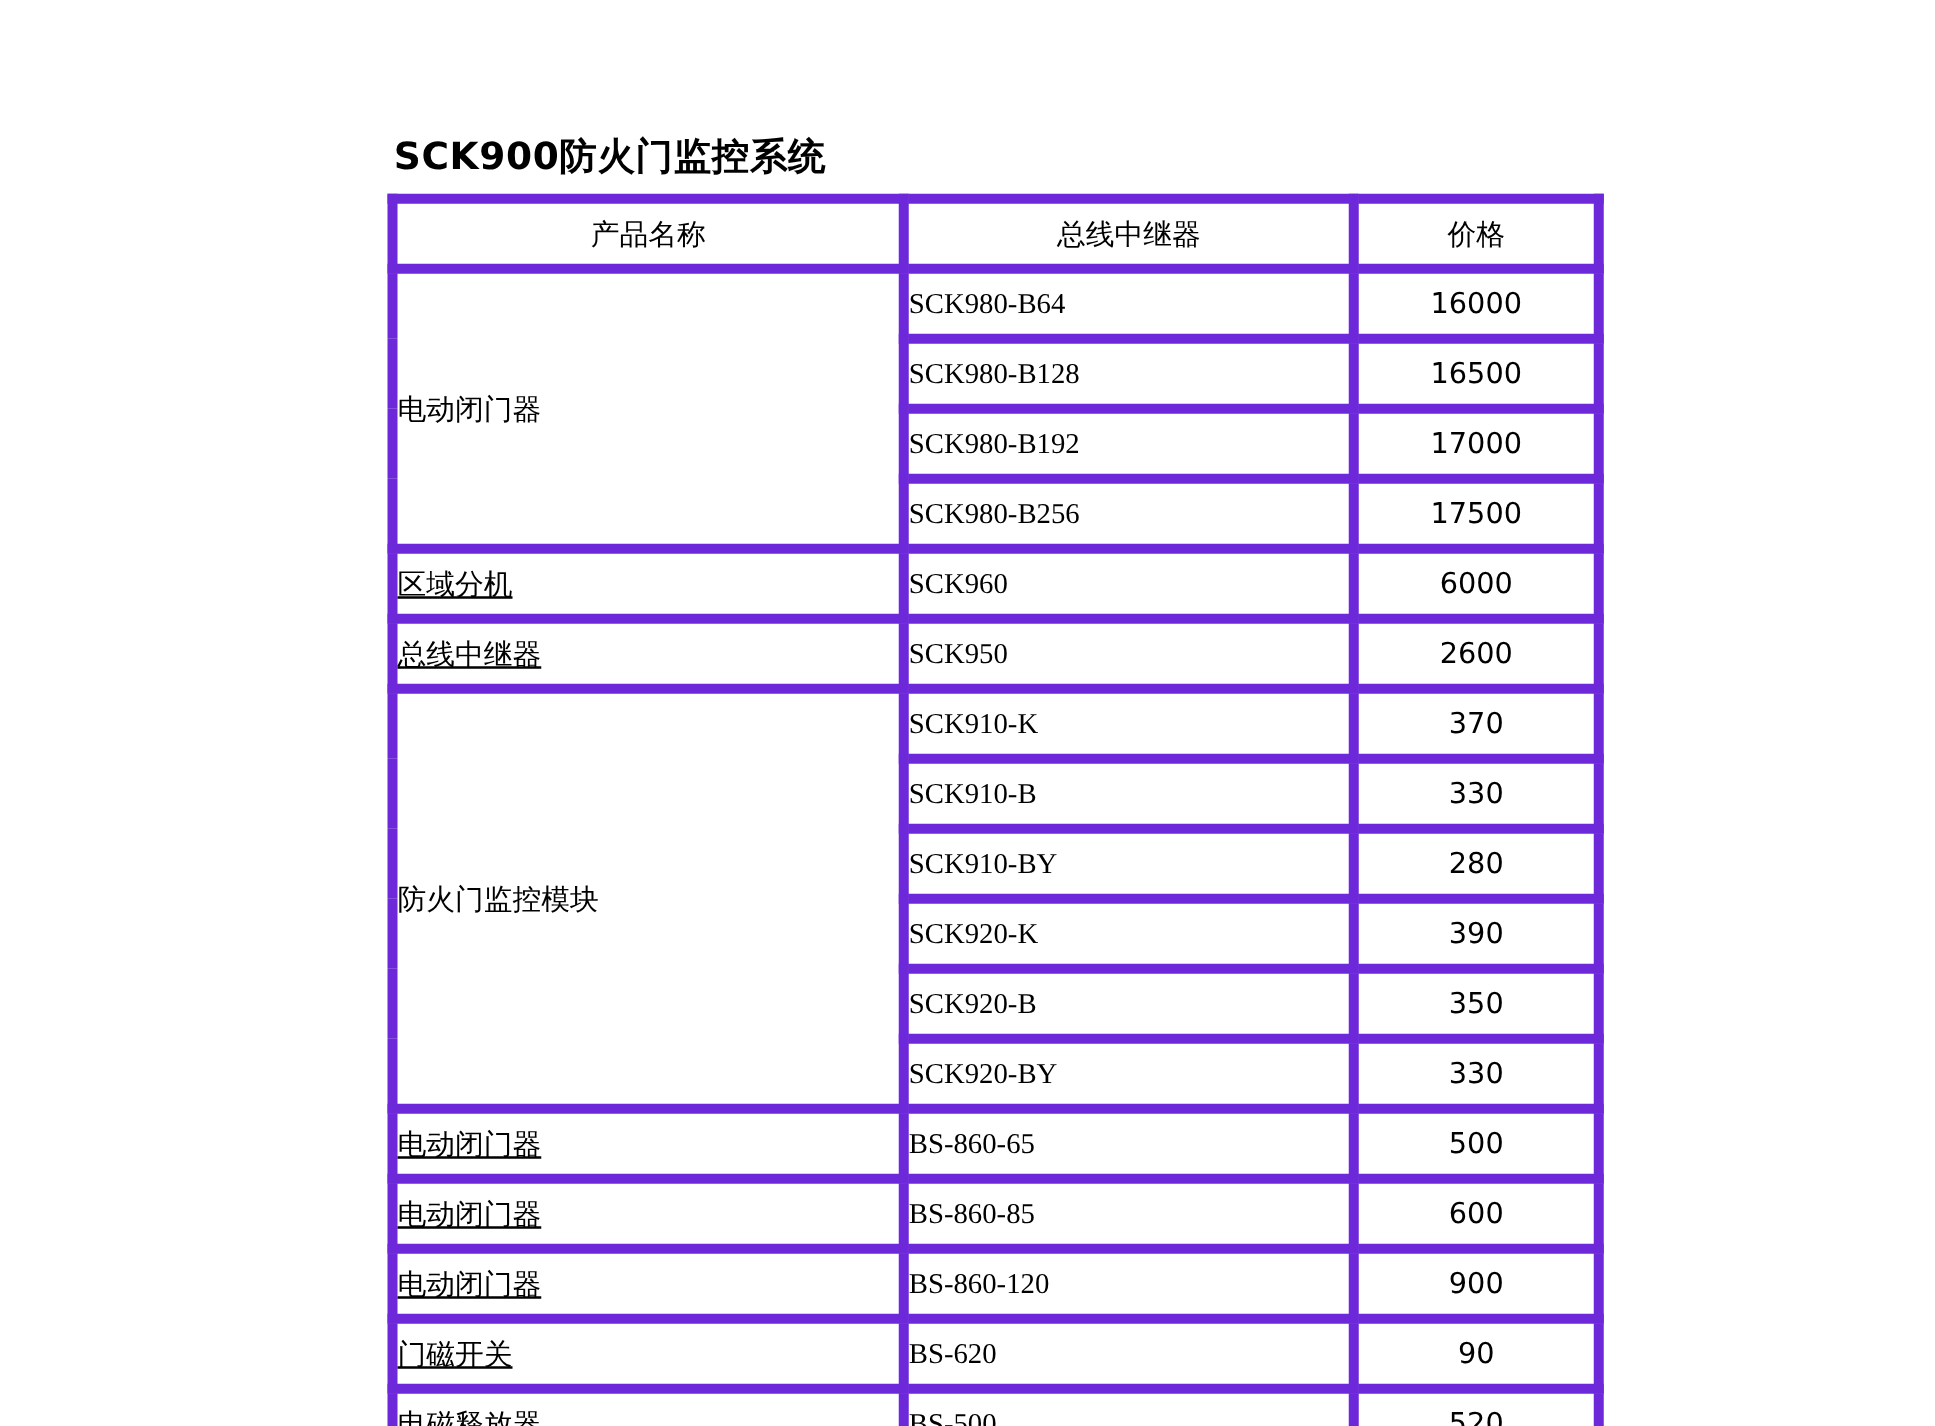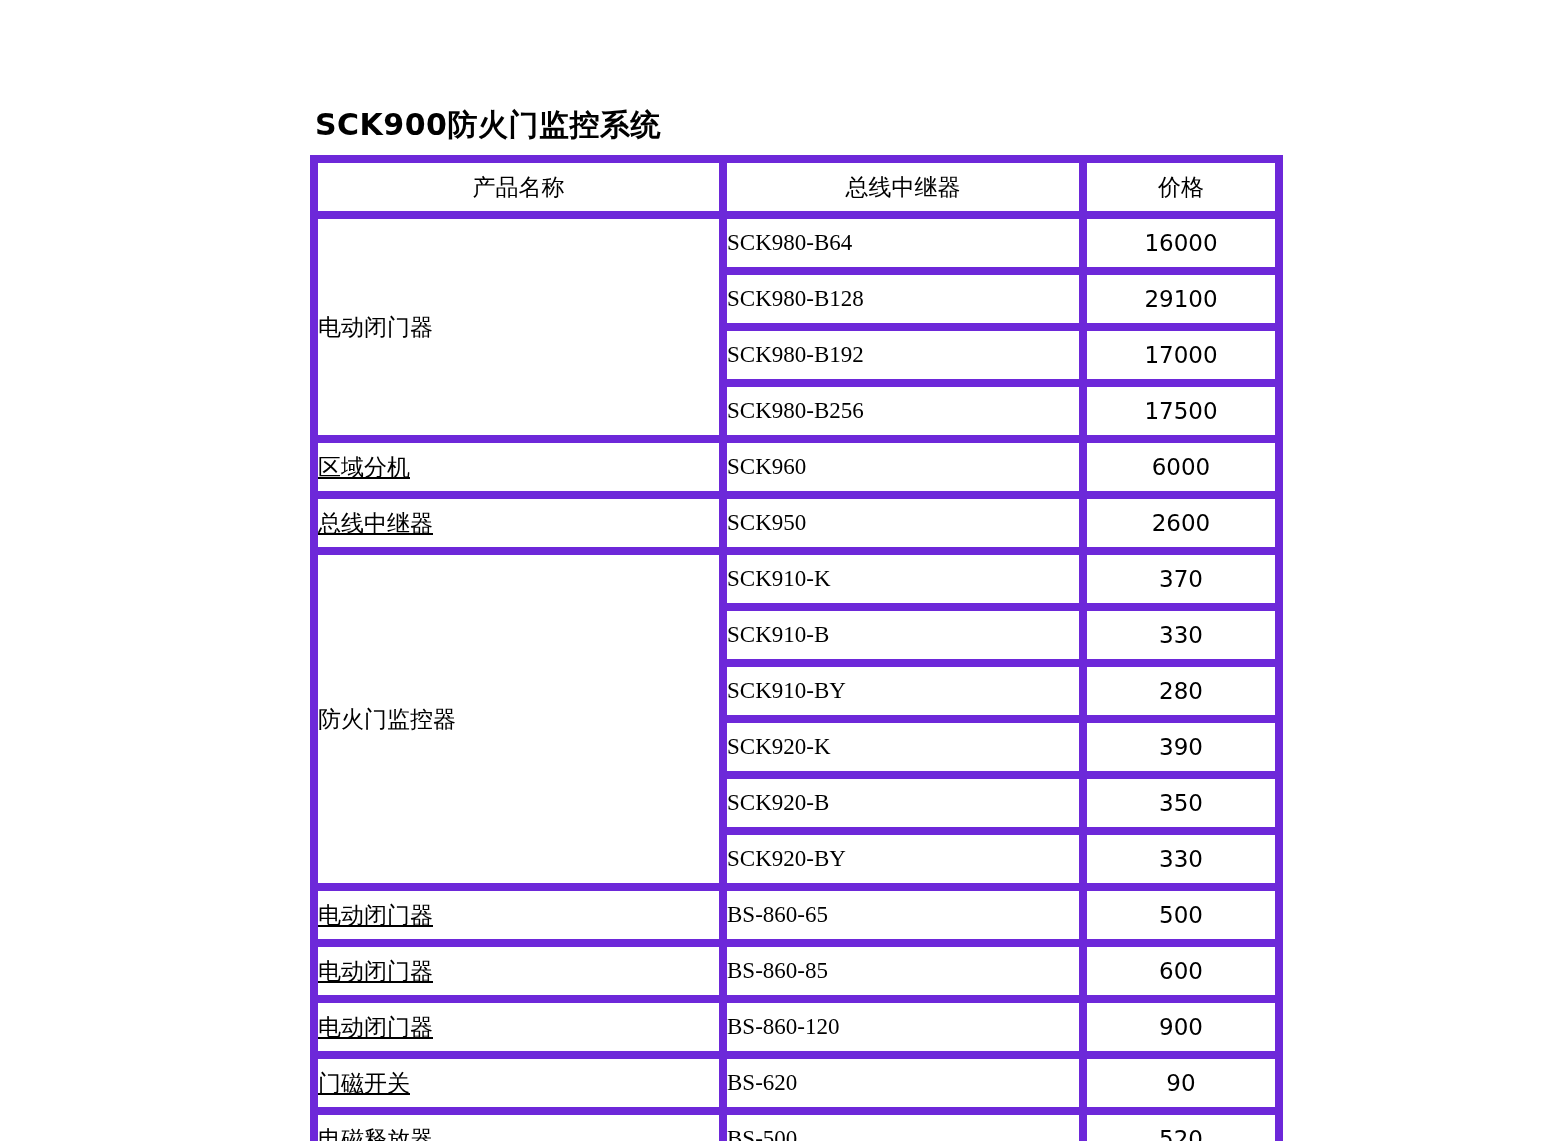--- a/index.html
+++ b/index.html
@@ -96,42 +96,42 @@
       </tr>
     </thead>
     <tbody id="table-body">
         <tr>
           <td class="group-cell" rowspan="4">电动闭门器</td>
           <td class="model-cell">SCK980-B64</td>
           <td class="price-cell">16000</td>
         </tr>
         <tr>
           <td class="model-cell">SCK980-B128</td>
-          <td class="price-cell">29100</td>
+          <td class="price-cell">16500</td>
         </tr>
         <tr>
           <td class="model-cell">SCK980-B192</td>
           <td class="price-cell">17000</td>
         </tr>
         <tr>
           <td class="model-cell">SCK980-B256</td>
           <td class="price-cell">17500</td>
         </tr>
         <tr>
           <td class="name-cell" rowspan="1">区域分机</td>
           <td class="model-cell">SCK960</td>
           <td class="price-cell">6000</td>
         </tr>
         <tr>
           <td class="name-cell" rowspan="1">总线中继器</td>
           <td class="model-cell">SCK950</td>
           <td class="price-cell">2600</td>
         </tr>
         <tr>
-          <td class="group-cell" rowspan="6">防火门监控器</td>
+          <td class="group-cell" rowspan="6">防火门监控模块</td>
           <td class="model-cell">SCK910-K</td>
           <td class="price-cell">370</td>
         </tr>
         <tr>
           <td class="model-cell">SCK910-B</td>
           <td class="price-cell">330</td>
         </tr>
         <tr>
           <td class="model-cell">SCK910-BY</td>
           <td class="price-cell">280</td>

